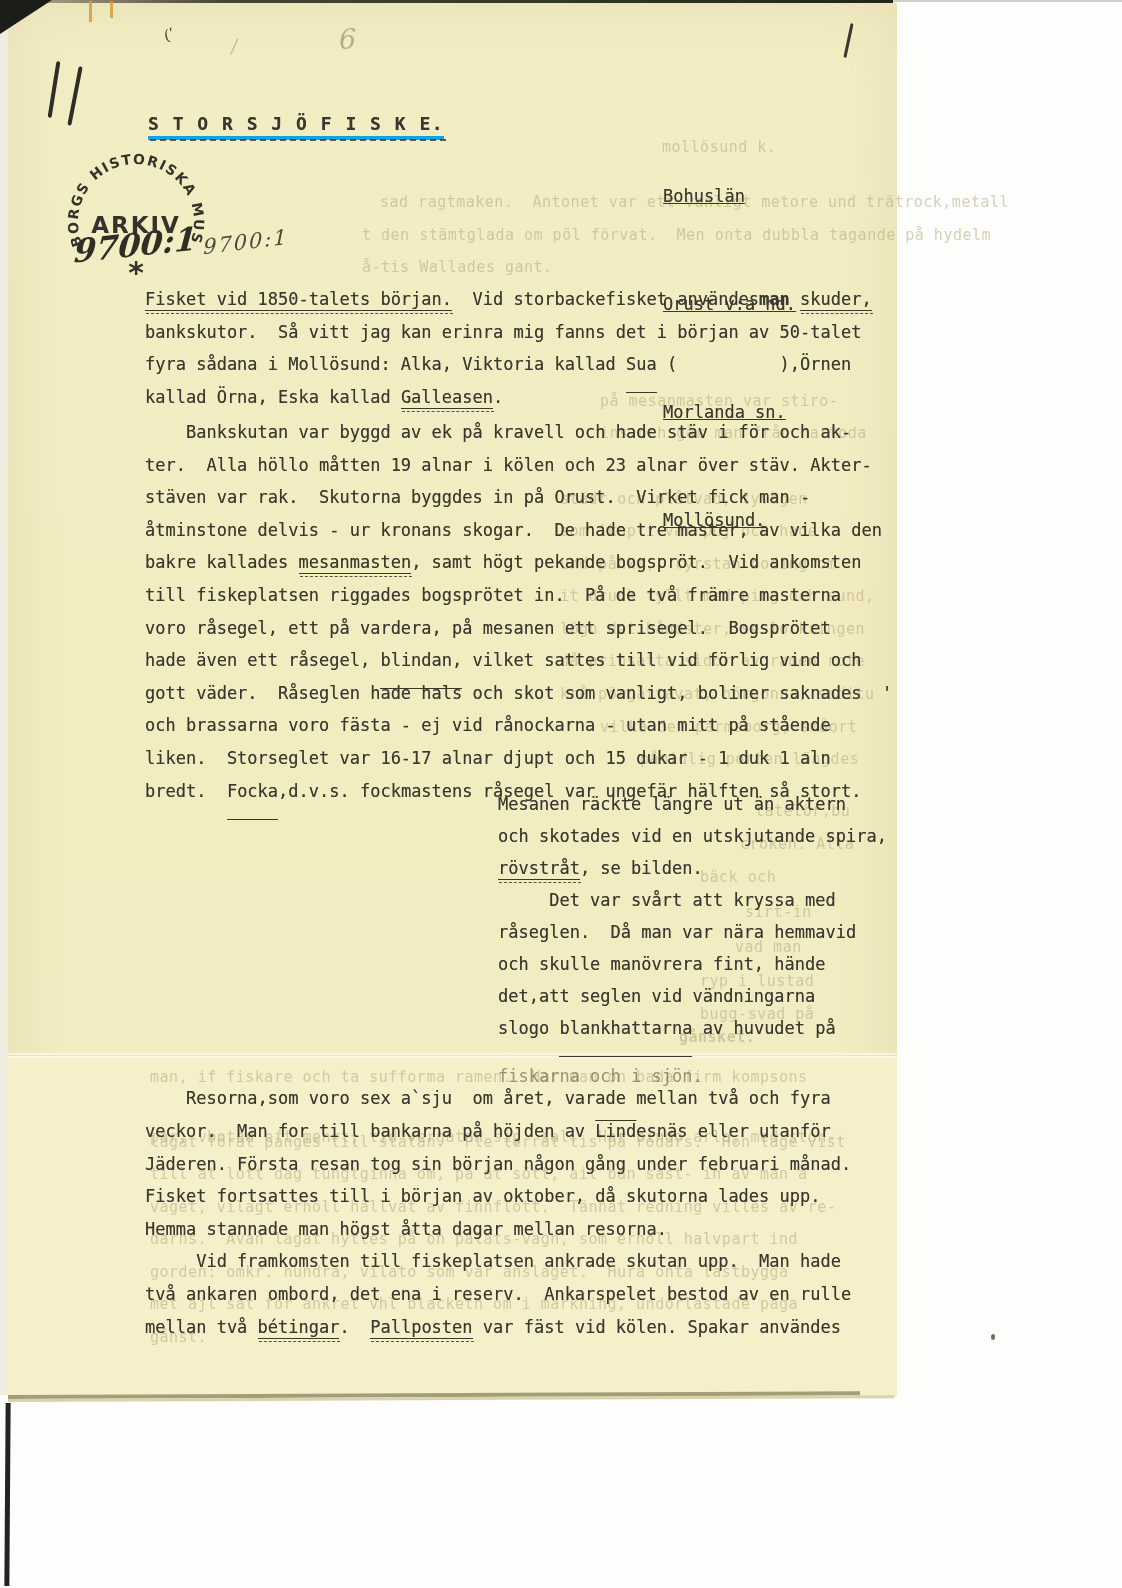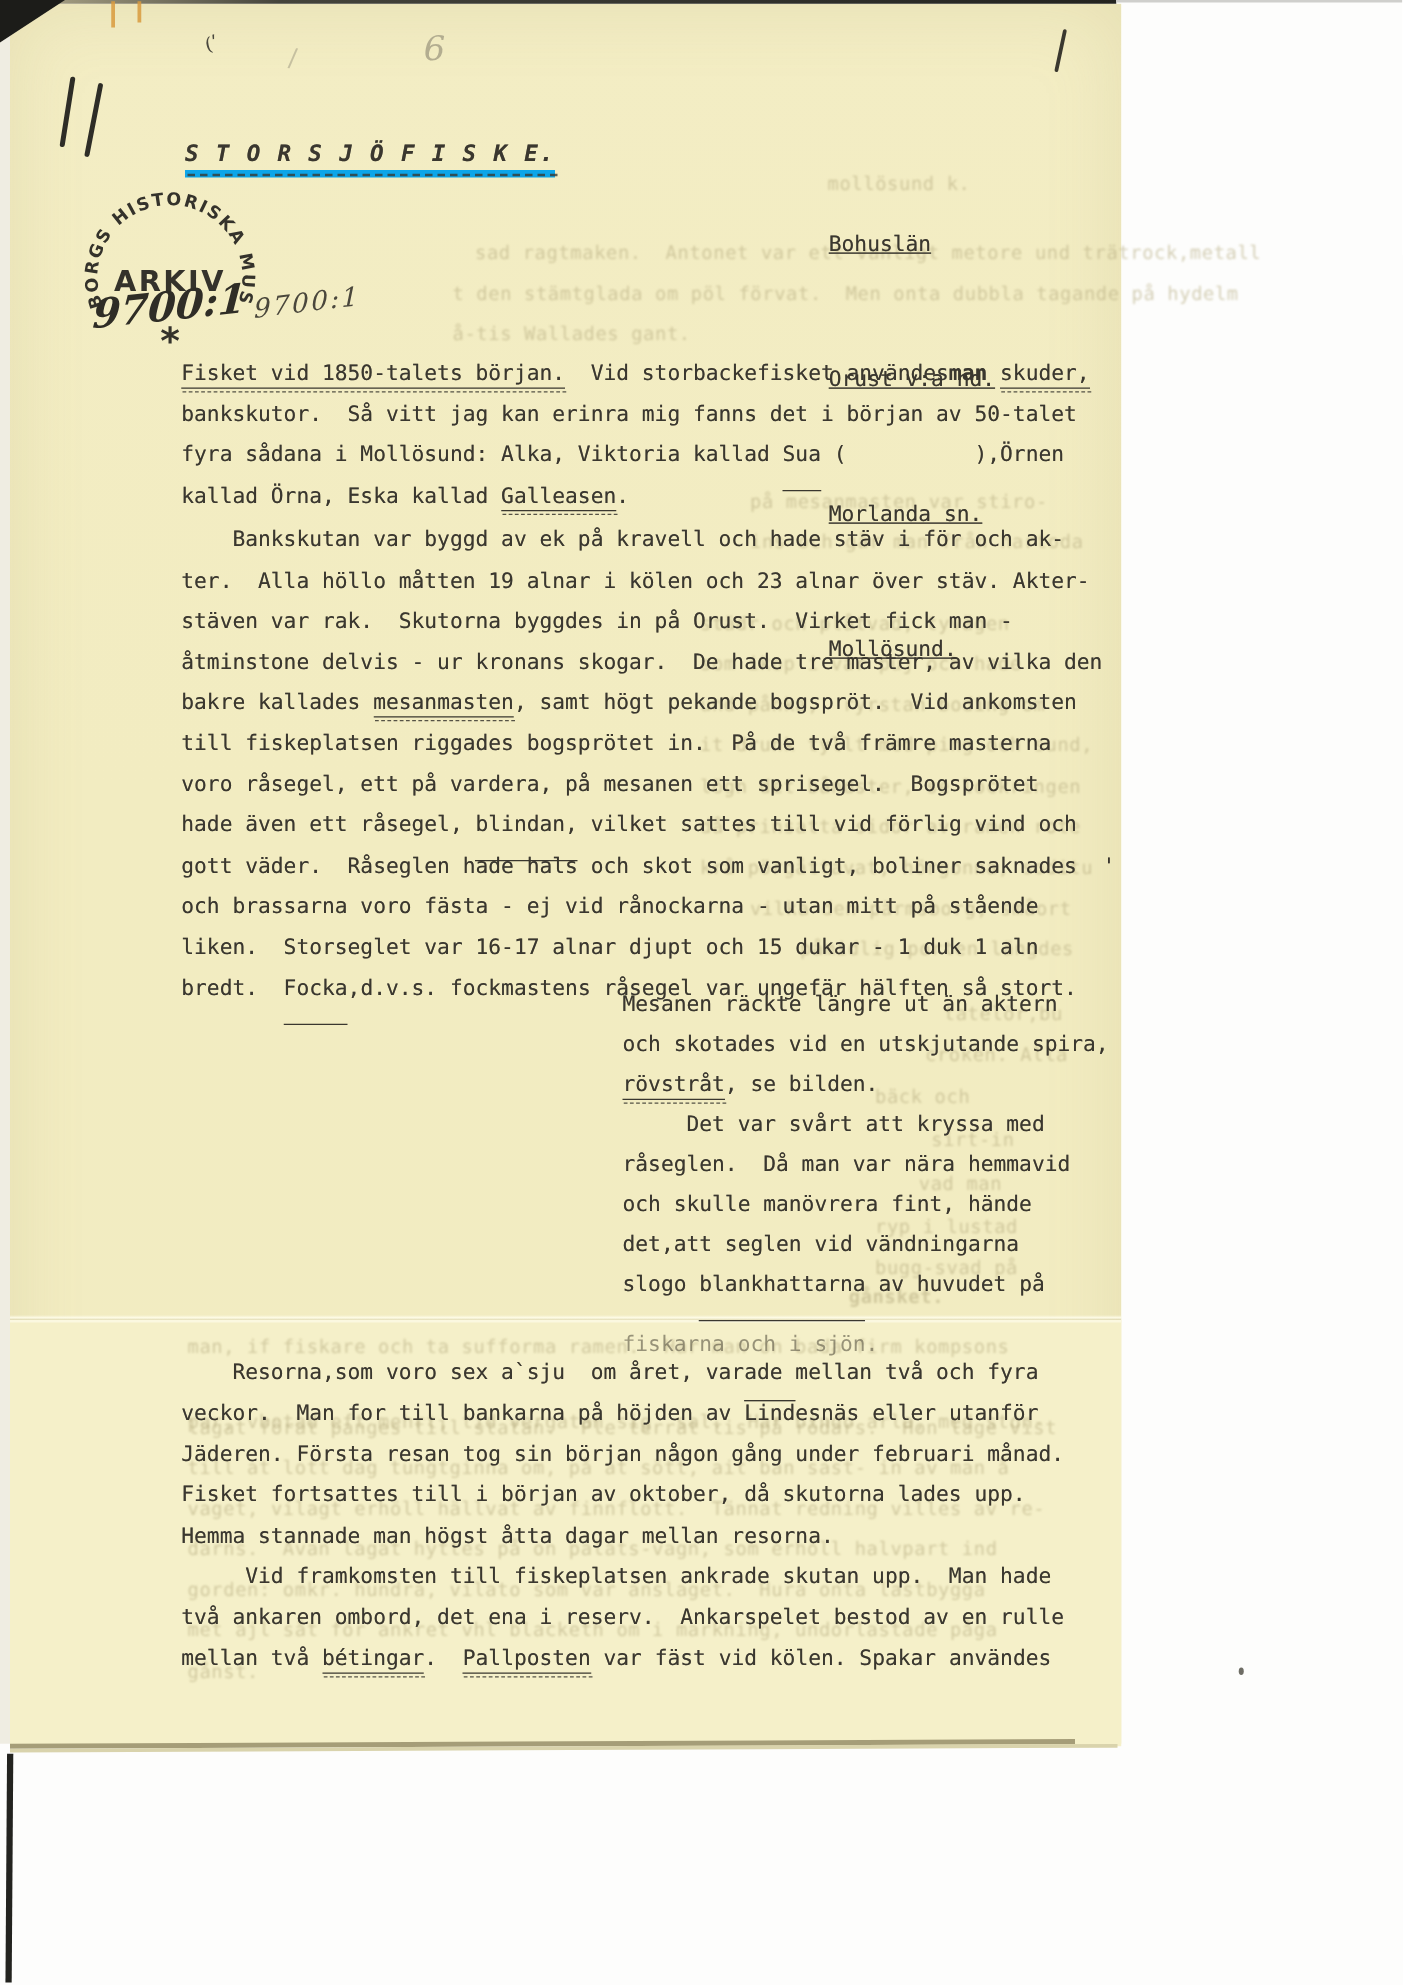--- a/index.html
+++ b/index.html
@@ -24,21 +24,21 @@
   .page-bottom-shadow2{position:absolute;left:8px;top:1399px;width:886px;height:3px;
         background:#d9d3ac;transform:rotate(-.25deg);transform-origin:left center;}
   .bottom-left-bar{position:absolute;left:5px;top:1403px;width:5px;height:183px;
         background:#23231f;transform:rotate(.4deg);}
   .bottom-dot{position:absolute;left:991px;top:1334px;width:4px;height:6px;border-radius:50%;
         background:#55534a;opacity:.85;}
   
   .ink{color:#3a372f;text-shadow:0 0 .5px rgba(58,55,47,.55);}
   .title{position:absolute;left:148px;top:113px;font-size:18px;font-weight:bold;
          letter-spacing:1.5px;}
-  .title .tt{position:relative;border-bottom:6px solid #0ea5e9;padding-bottom:2px;font-style:italic;}
+  .title .tt{position:relative;border-bottom:4px solid #0ea5e9;padding-bottom:2px;}
   .title .tt::after{content:"";position:absolute;left:2px;right:-2px;bottom:-5px;
          border-top:2px dashed rgba(59,56,49,.8);}
   .hdr{position:absolute;left:663px;top:106px;font-size:17px;line-height:36px;white-space:pre;}
   .hdr div{height:36px;text-decoration:underline;}
   .para{position:absolute;font-size:17px;white-space:pre;}
   .tline{white-space:pre;}
   .u{border-bottom:1.6px solid currentColor;padding-bottom:18px;}
   .u2{position:relative;border-bottom:1.6px solid currentColor;padding-bottom:1px;}
   .u2::after{content:"";position:absolute;left:1px;right:-1px;bottom:-4px;
         border-top:1.5px dashed rgba(58,55,47,.85);}

